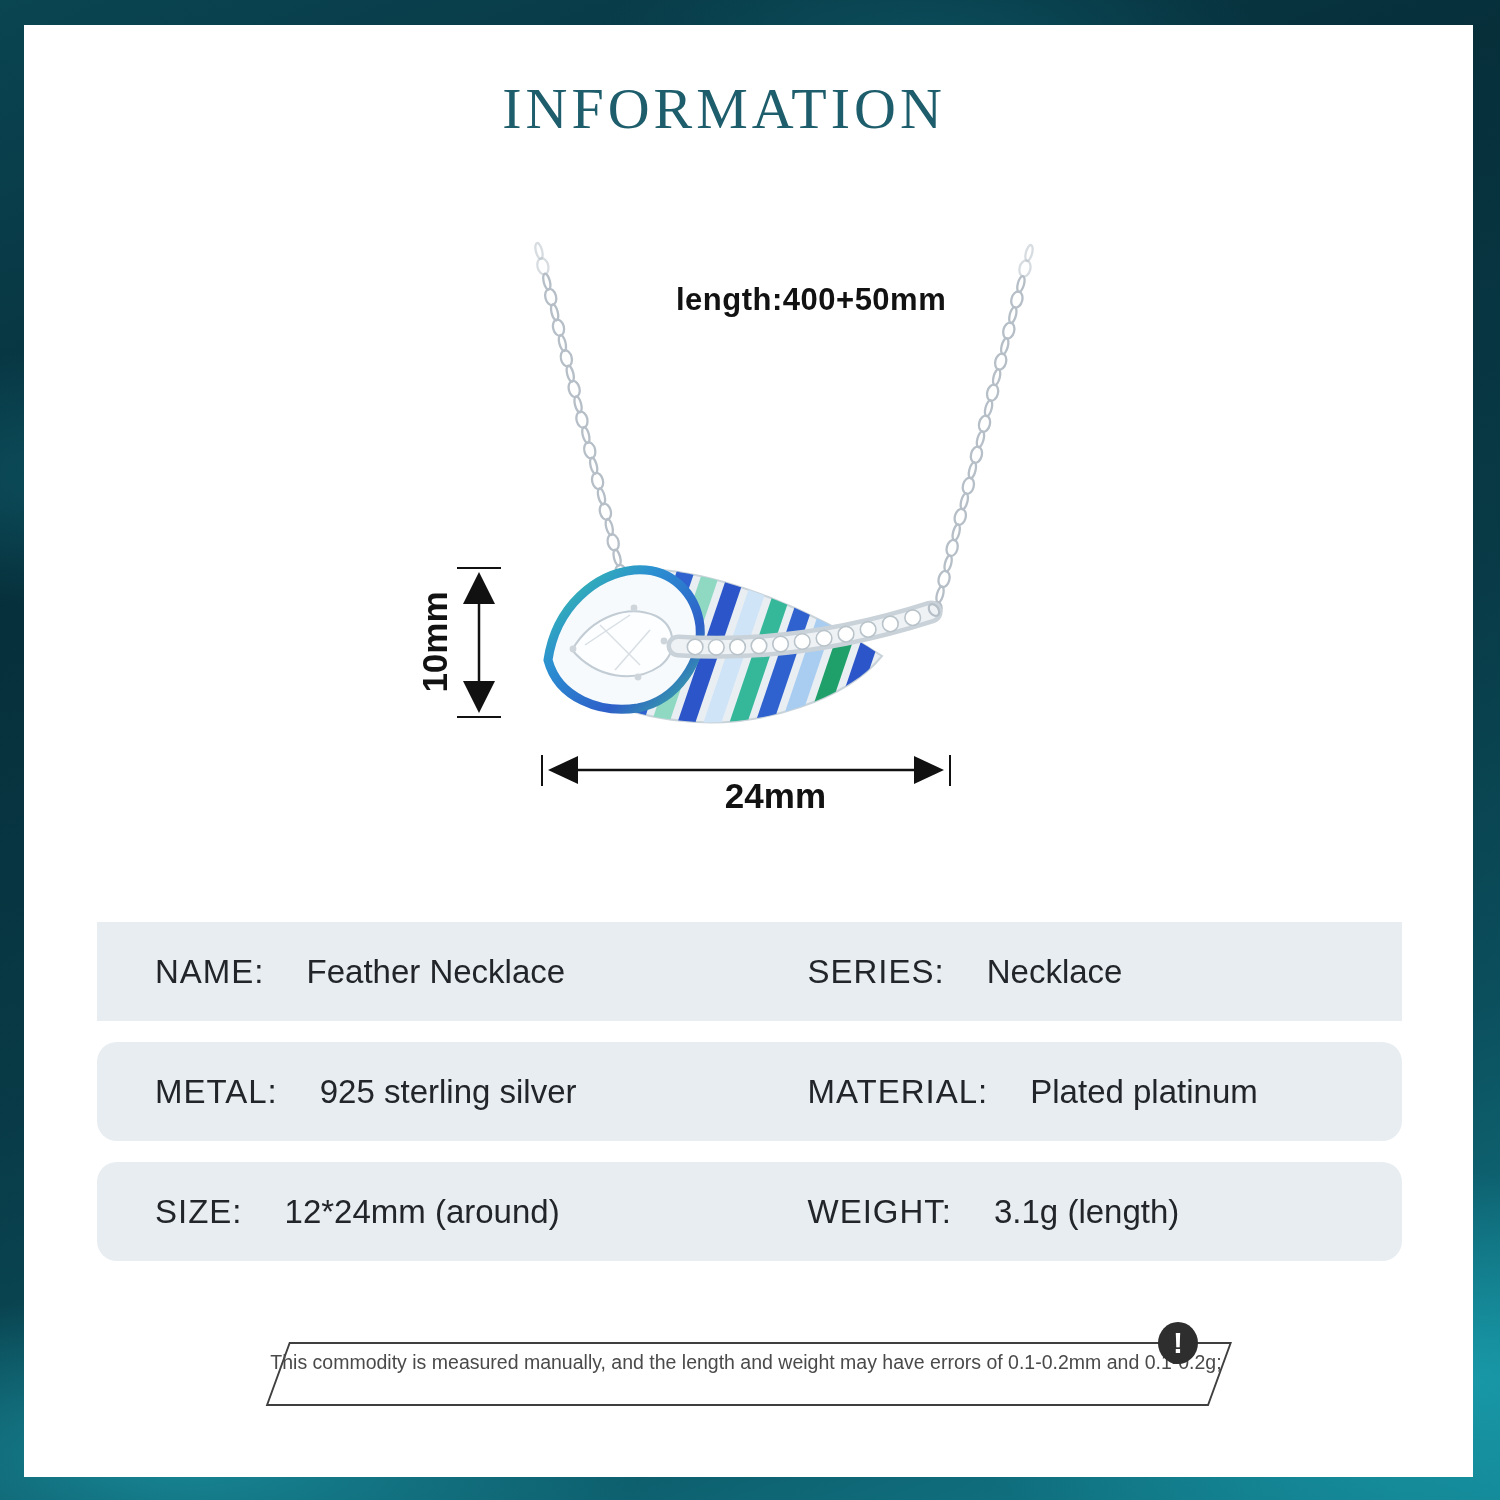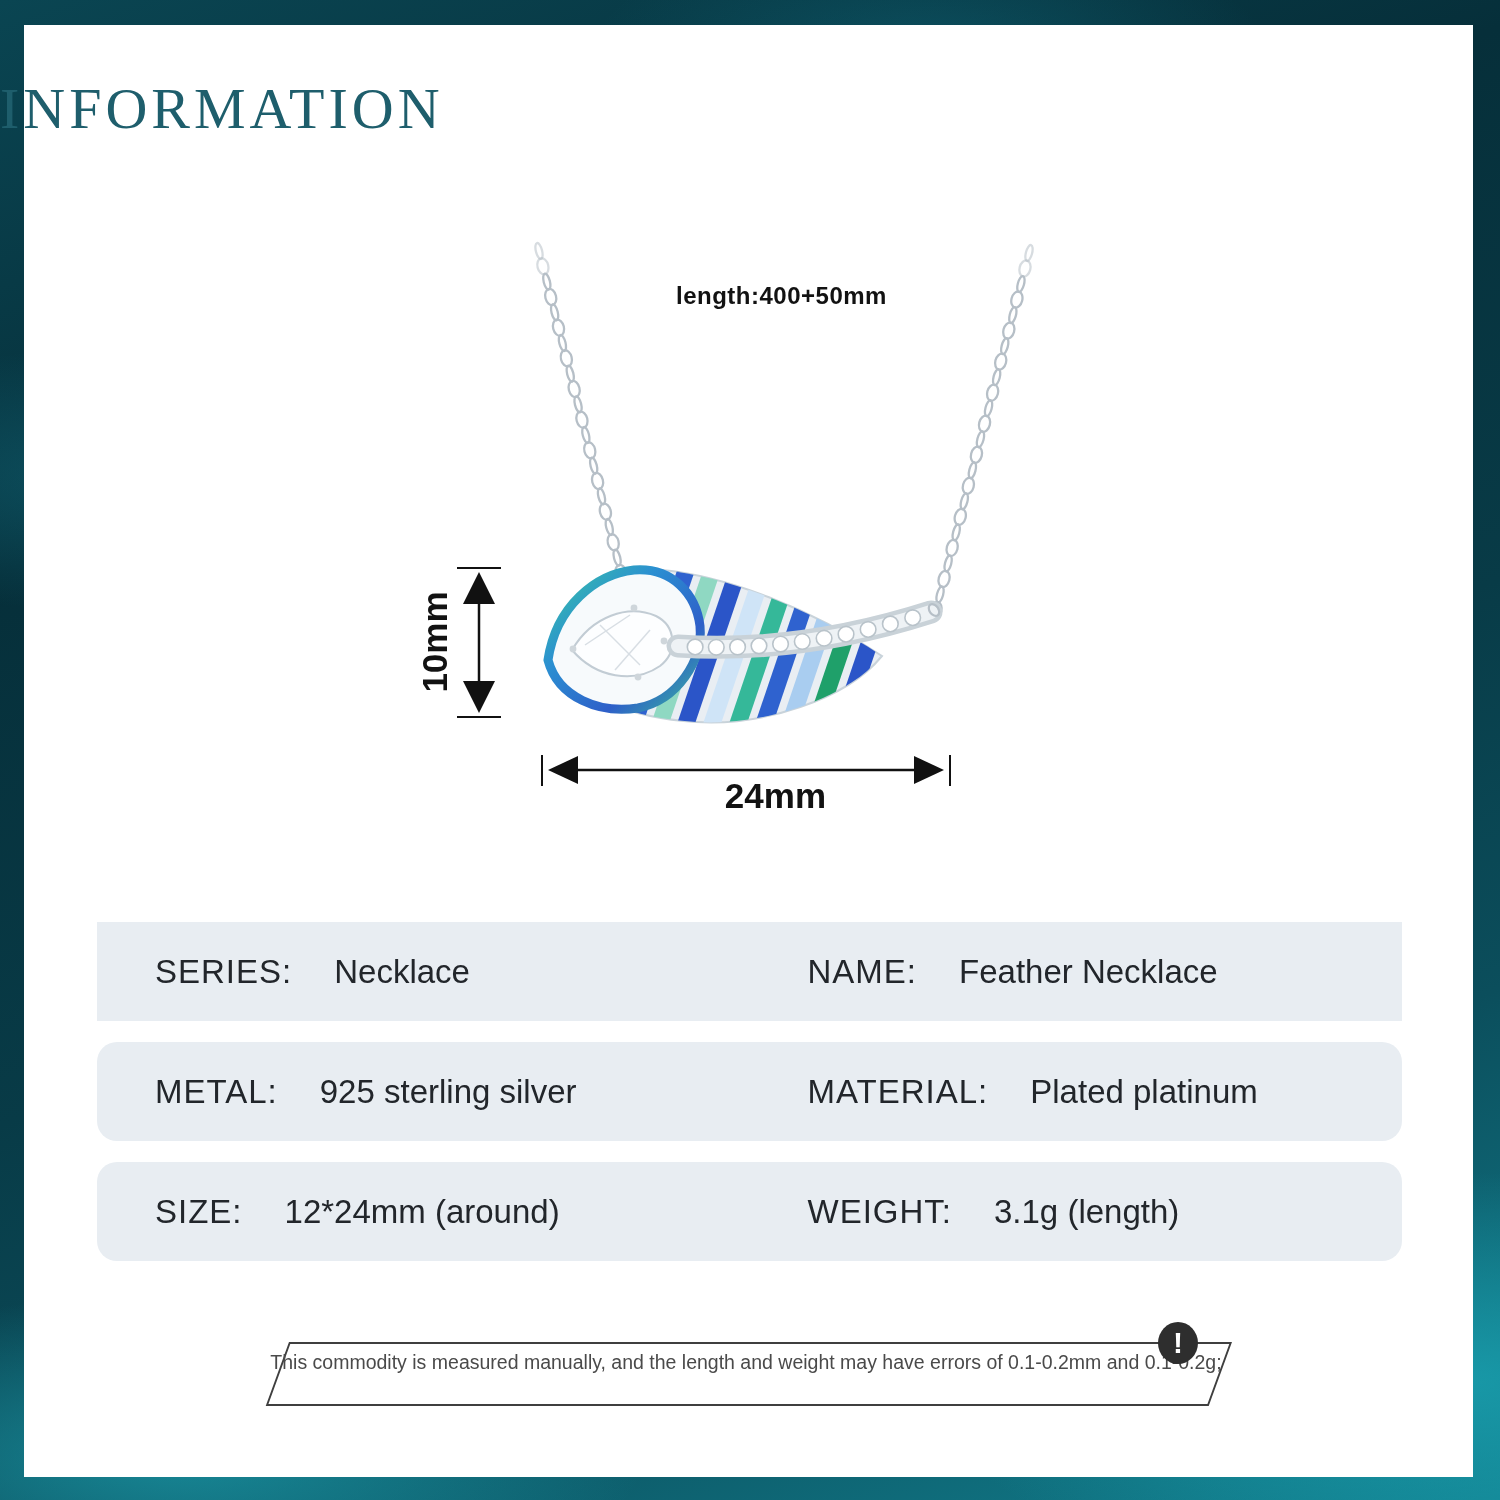--- a/index.html
+++ b/index.html
@@ -12,27 +12,27 @@
       radial-gradient(ellipse 620px 220px at 8% 32%, rgba(22,125,145,.40), transparent 60%),
       radial-gradient(ellipse 560px 180px at 62% 3%, rgba(18,115,135,.38), transparent 60%),
       radial-gradient(ellipse 500px 200px at 35% 60%, rgba(16,100,120,.30), transparent 60%),
       linear-gradient(160deg,#0a4552 0%,#062f3a 28%,#083b47 55%,#0b4e5c 75%,#12808f 100%);
   }
   .card{
     position:absolute;left:24px;top:25px;right:27px;bottom:23px;
     background:#ffffff;
   }
   .title{
-    position:absolute;left:0;top:75px;width:1448px;
+    position:absolute;left:0;top:75px;width:1448px;text-align:center;
     font-family:"Liberation Serif",serif;
     font-size:58px;letter-spacing:4px;color:var(--title-teal,#1e5e6c);
   }
   .length-label{
     position:absolute;left:676px;top:282px;
-    font-size:24px;font-weight:600;color:#121212;letter-spacing:0.5px;
+    font-size:31px;font-weight:600;color:#121212;letter-spacing:0.5px;
   }
   .dim-label{position:absolute;font-size:35px;font-weight:600;color:#121212;}
   .dim-label.vert{
     left:373px;top:624px;width:120px;height:36px;text-align:center;
     transform:rotate(-90deg);transform-origin:center;
   }
   .dim-label.horiz{left:666px;top:776px;width:160px;text-align:right;}
   .necklace-svg{position:absolute;left:0;top:0;}
   .spec-table{position:absolute;left:97px;top:922px;width:1305px;}
   .spec-row{
@@ -199,26 +199,26 @@
   </g>
 </svg>
 
 <div class="length-label">length:400+50mm</div>
 <div class="dim-label vert">10mm</div>
 <div class="dim-label horiz">24mm</div>
 
 <div class="spec-table">
   <div class="spec-row">
     <div class="spec-cell">
+      <span class="spec-label">NAME:</span>
+      <span class="spec-value">Feather Necklace</span>
+    </div>
+    <div class="spec-cell">
       <span class="spec-label">SERIES:</span>
       <span class="spec-value">Necklace</span>
-    </div>
-    <div class="spec-cell">
-      <span class="spec-label">NAME:</span>
-      <span class="spec-value">Feather Necklace</span>
     </div>
   </div>
   <div class="spec-row">
     <div class="spec-cell">
       <span class="spec-label">METAL:</span>
       <span class="spec-value">925 sterling silver</span>
     </div>
     <div class="spec-cell">
       <span class="spec-label">MATERIAL:</span>
       <span class="spec-value">Plated platinum</span>

